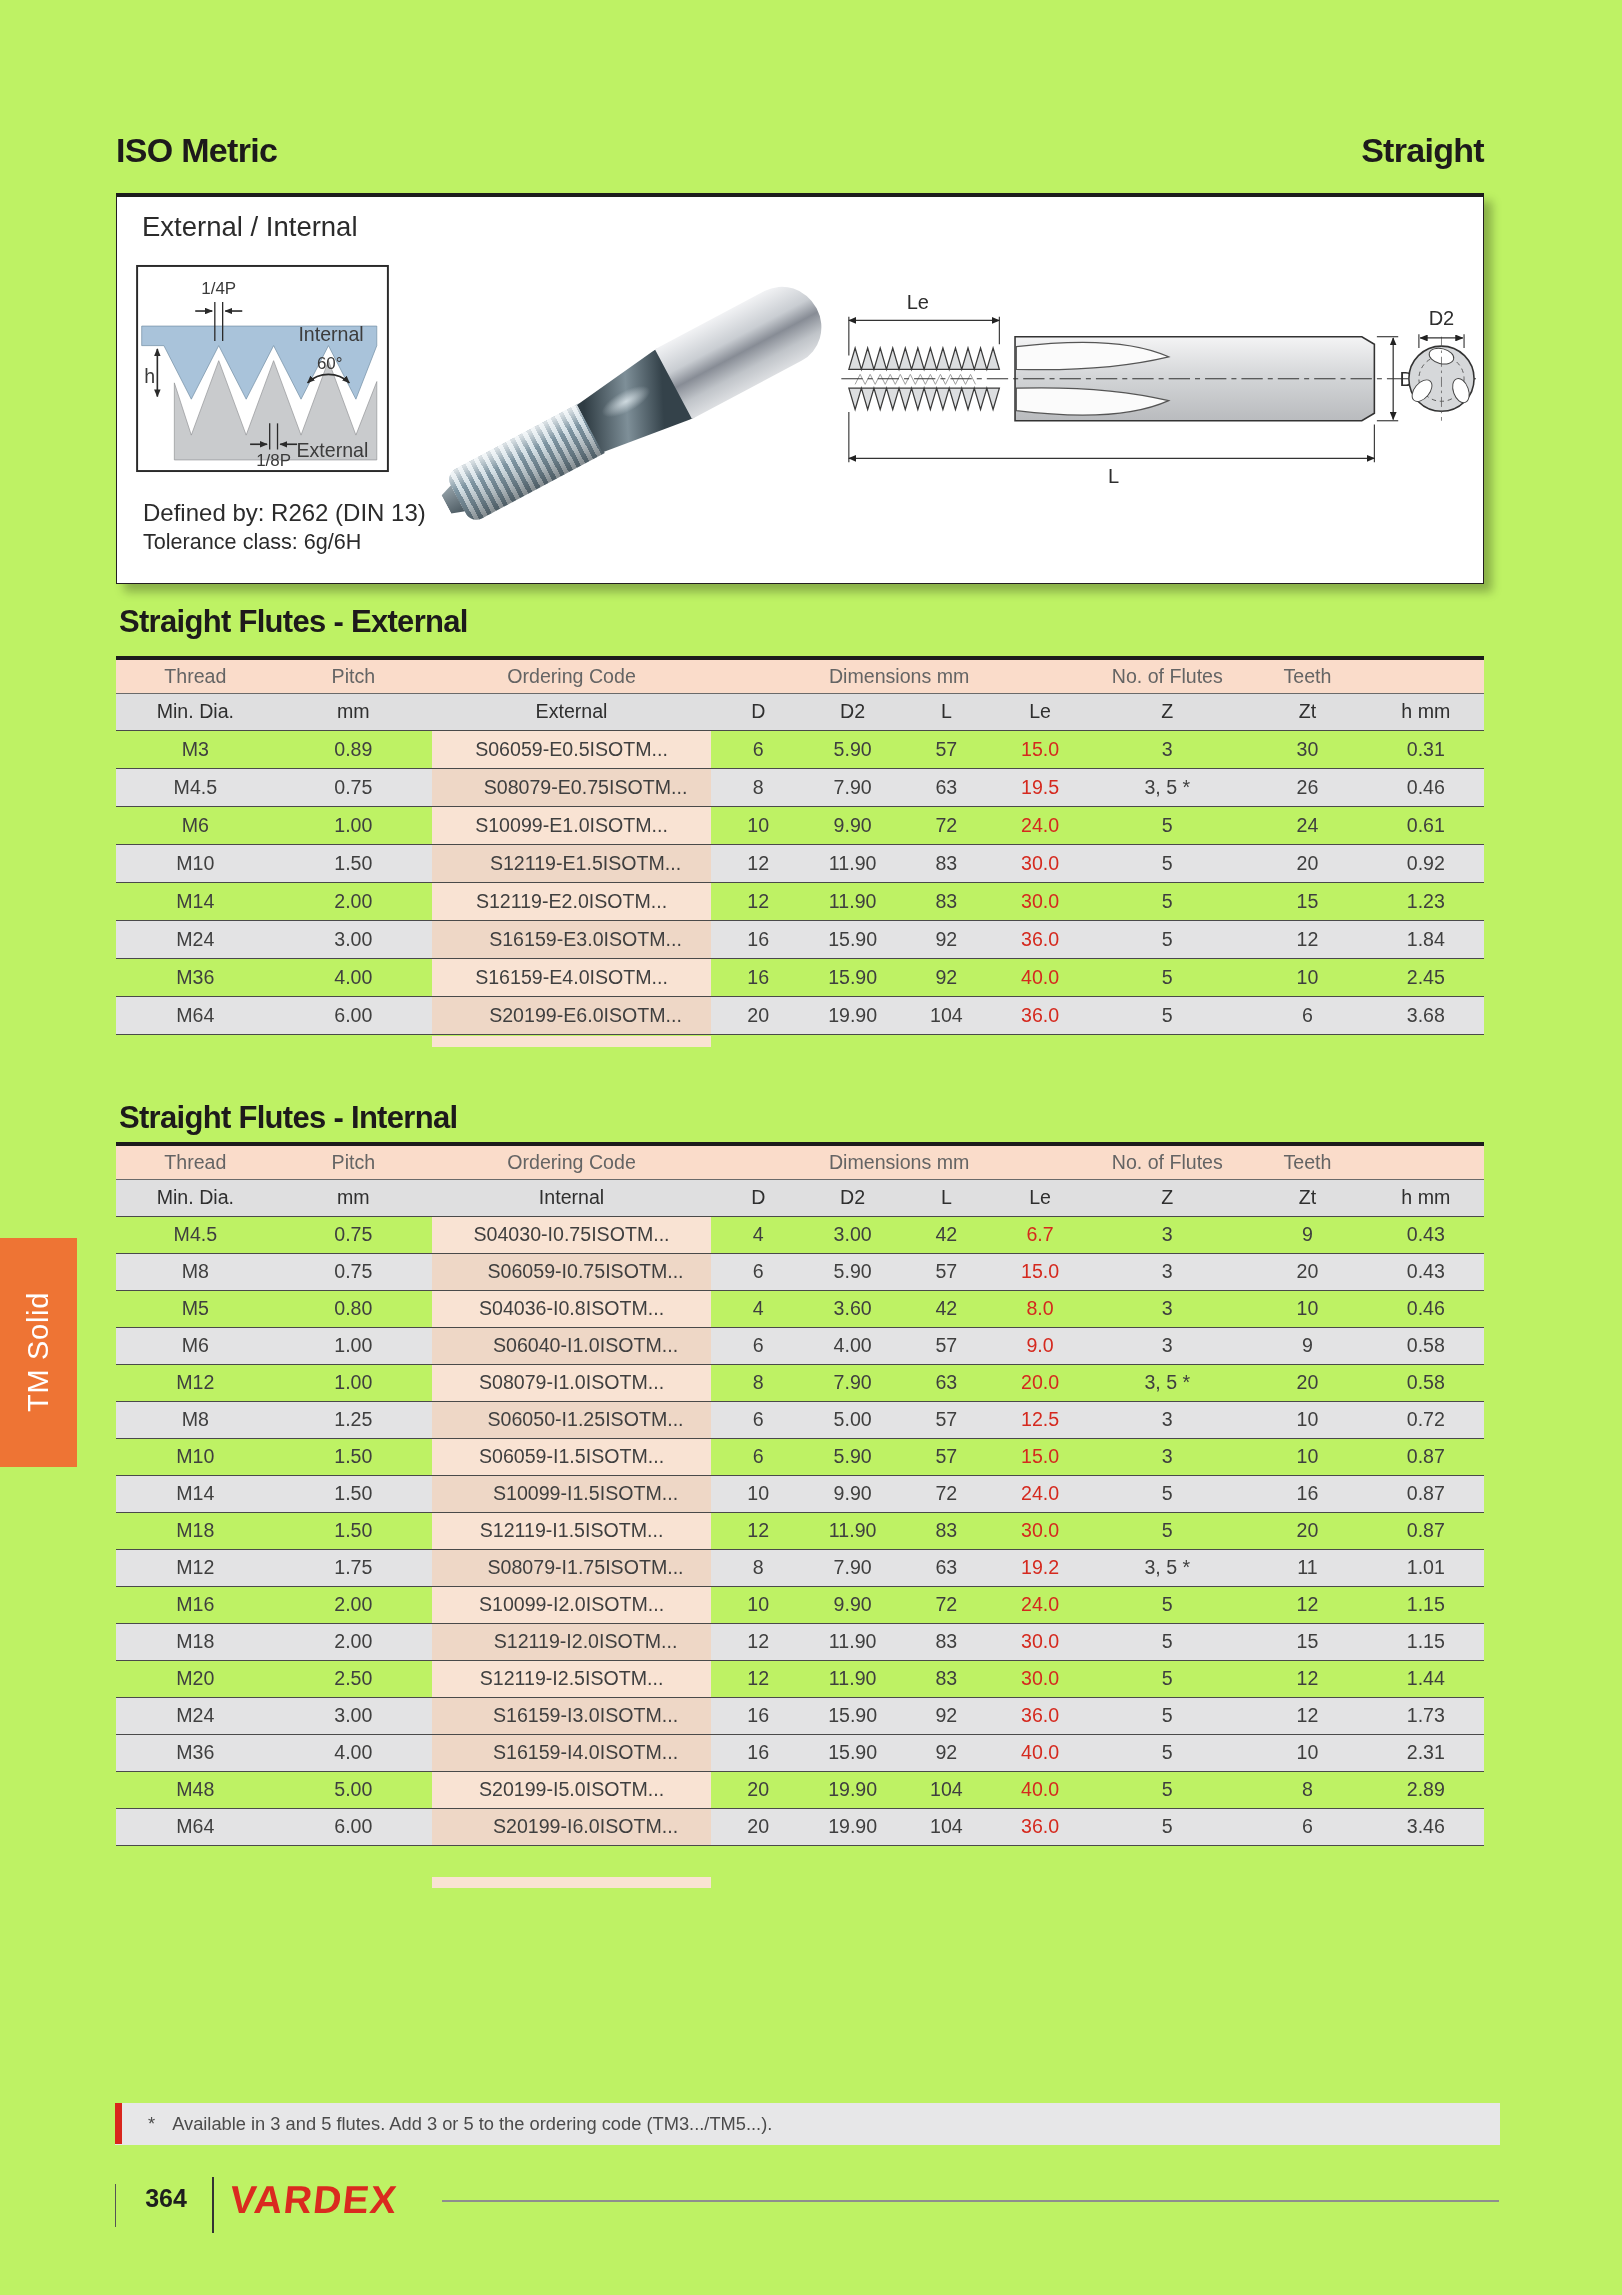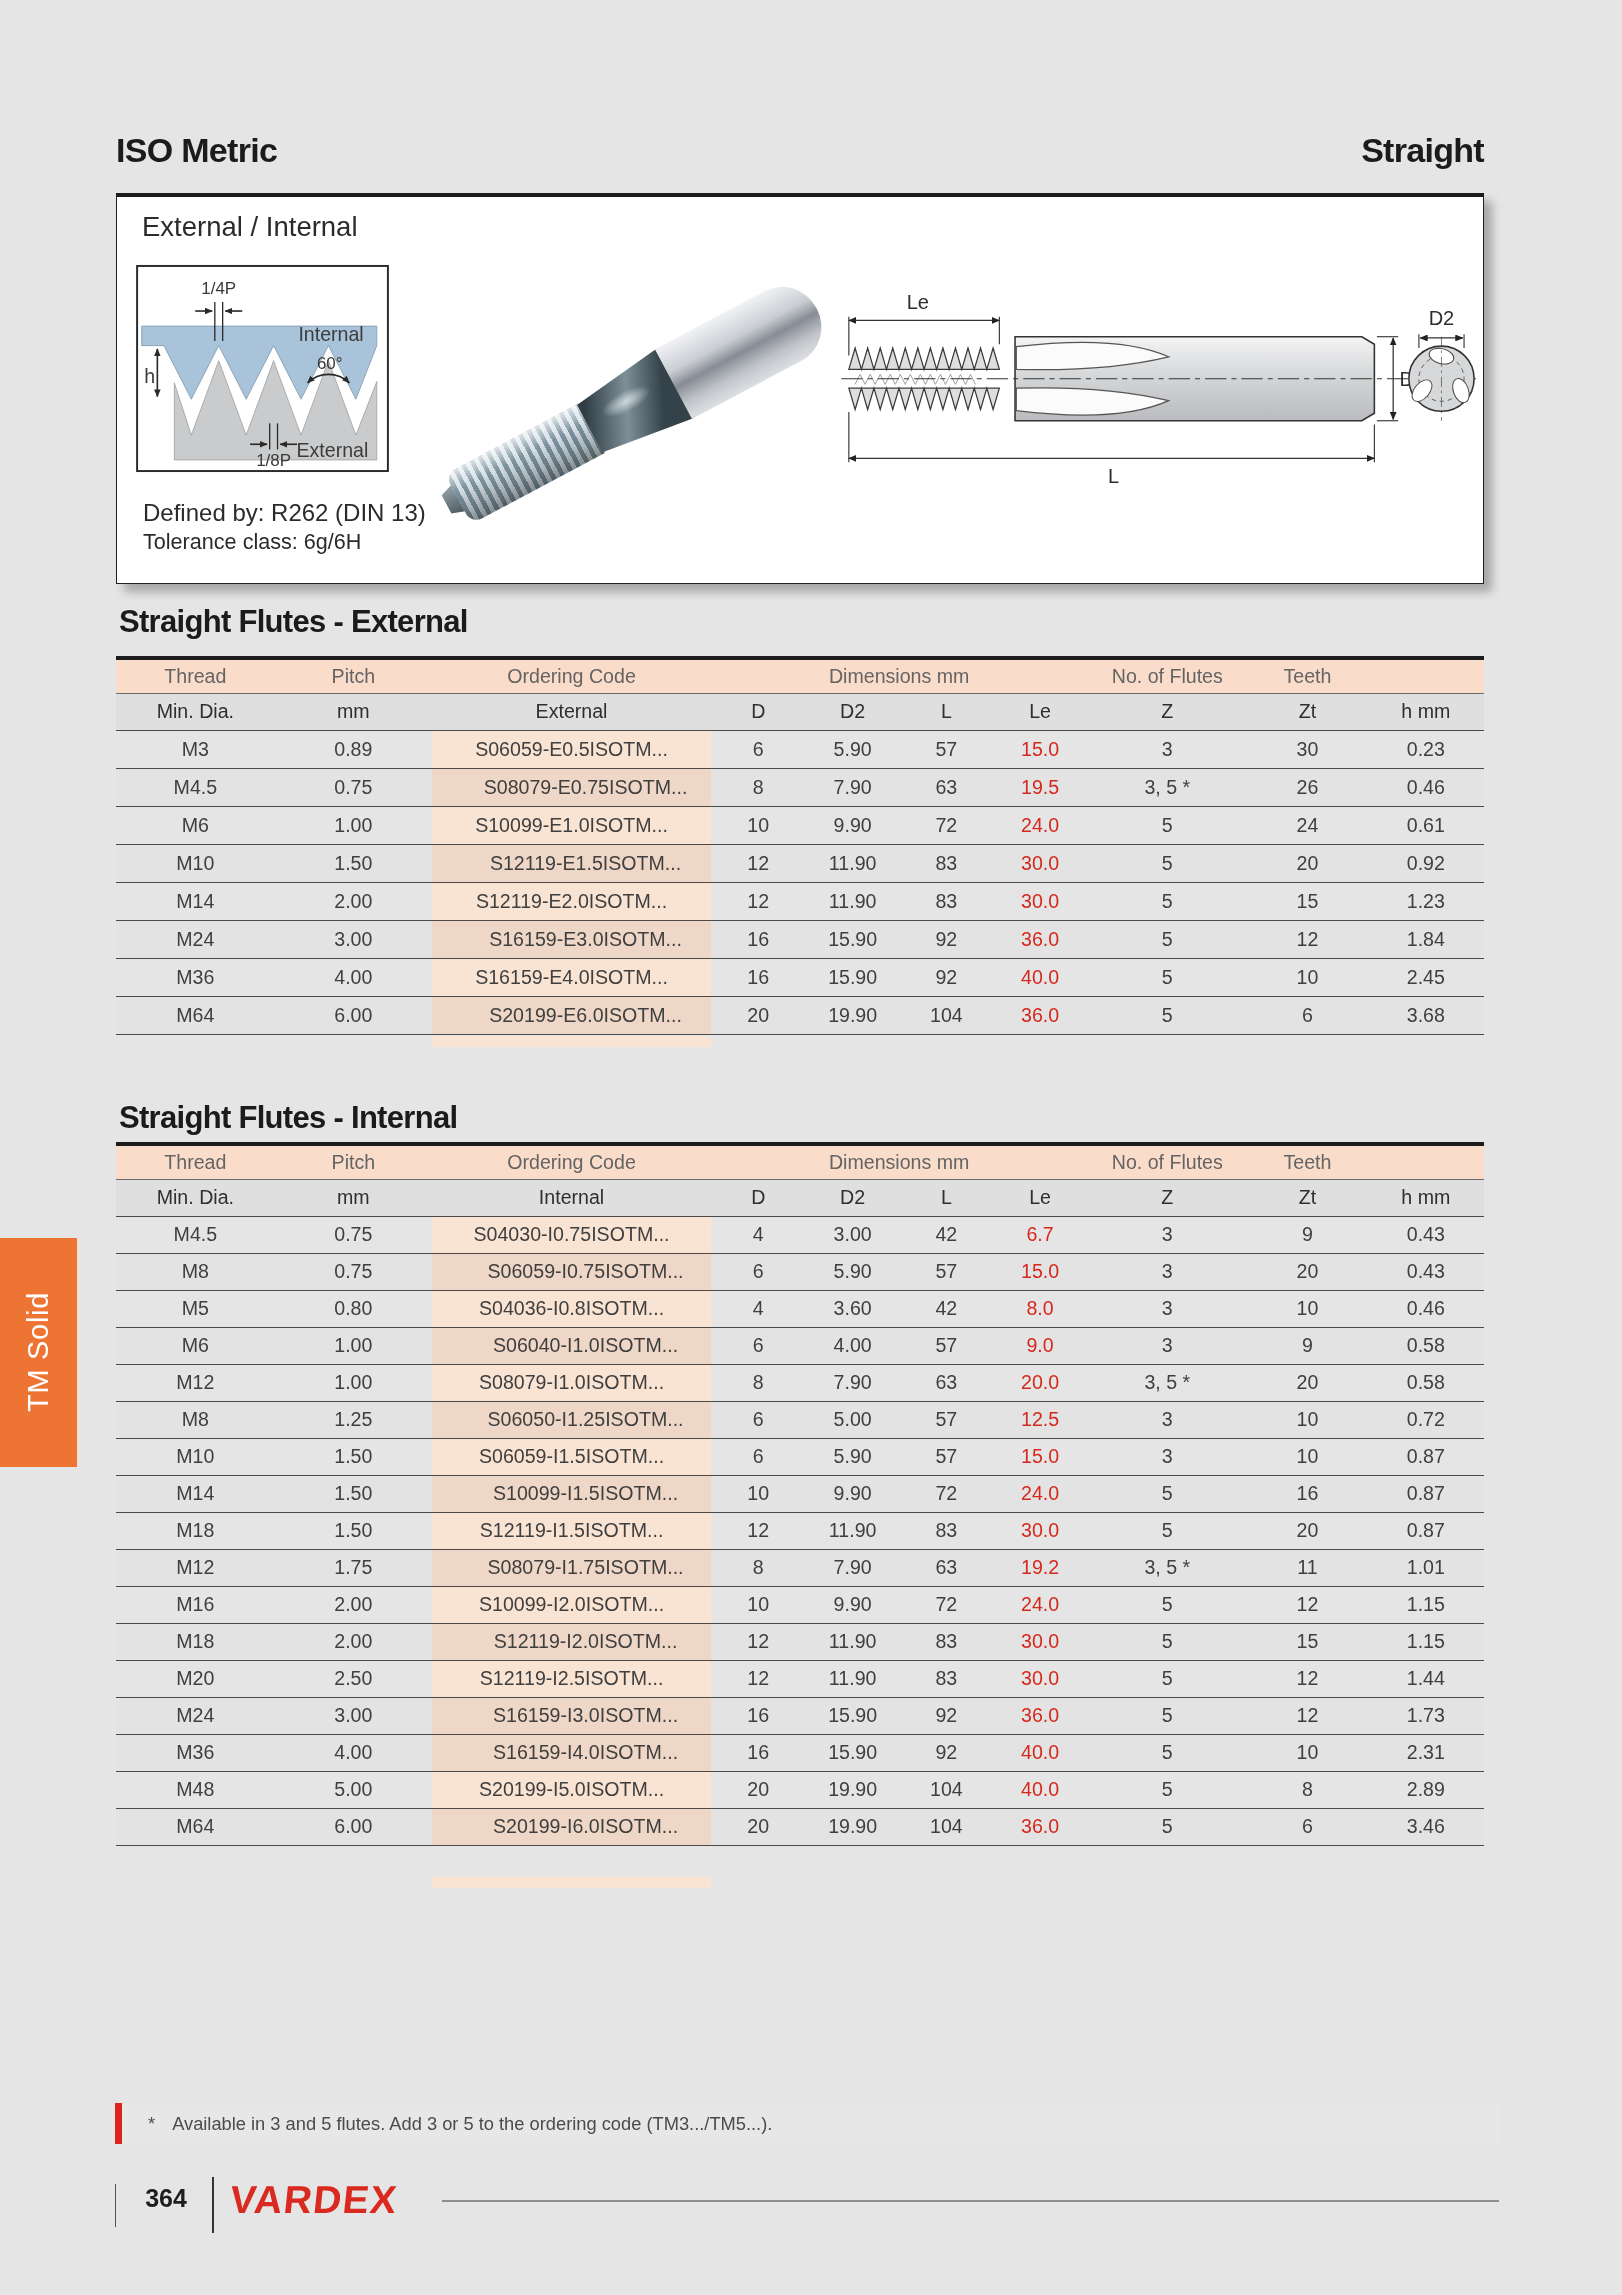--- a/index.html
+++ b/index.html
@@ -1,17 +1,17 @@
 <!DOCTYPE html>
 <html style="font-size:10.5px"><head>
 <meta charset="utf-8">
 <style>
   html,body{margin:0;padding:0;background:#ffffff;}
   body{width:1623px;height:2295px;font-family:"Liberation Sans","DejaVu Sans",sans-serif;color:#3f3f3f;position:relative;}
-  #page{position:absolute;inset:0;background:#e5e5e5;overflow:hidden;}
+  #page{position:absolute;inset:0;background:#bef264;overflow:hidden;}
 
   
   .pg-title{position:absolute;top:131px;font-size:34px;font-weight:700;color:#1d1a1b;letter-spacing:-0.7px;}
   .pg-title.left{left:116px;}
   .pg-title.right{right:139px;}
 
   
   .infobox{position:absolute;left:116px;top:193px;width:1366px;height:386px;background:#fff;
     border:1.3px solid #231f20;border-top:4.6px solid #1c1c1c;box-shadow:7.9px 7.9px 9.2px rgba(0,0,0,0.28);}
   .box-heading{position:absolute;left:25px;top:14.4px;font-size:27.5px;font-weight:400;color:#2b2b2b;}
@@ -226,21 +226,21 @@
           <tr class="odd">
             <td>M3</td>
             <td>0.89</td>
             <td class="c-ord">S06059-E0.5ISOTM...</td>
             <td>6</td>
             <td>5.90</td>
             <td>57</td>
             <td class="c-le">15.0</td>
             <td>3</td>
             <td>30</td>
-            <td>0.23</td>
+            <td>0.31</td>
           </tr>
           <tr class="even">
             <td>M4.5</td>
             <td>0.75</td>
             <td class="c-ord">S08079-E0.75ISOTM...</td>
             <td>8</td>
             <td>7.90</td>
             <td>63</td>
             <td class="c-le">19.5</td>
             <td>3, 5 *</td>

